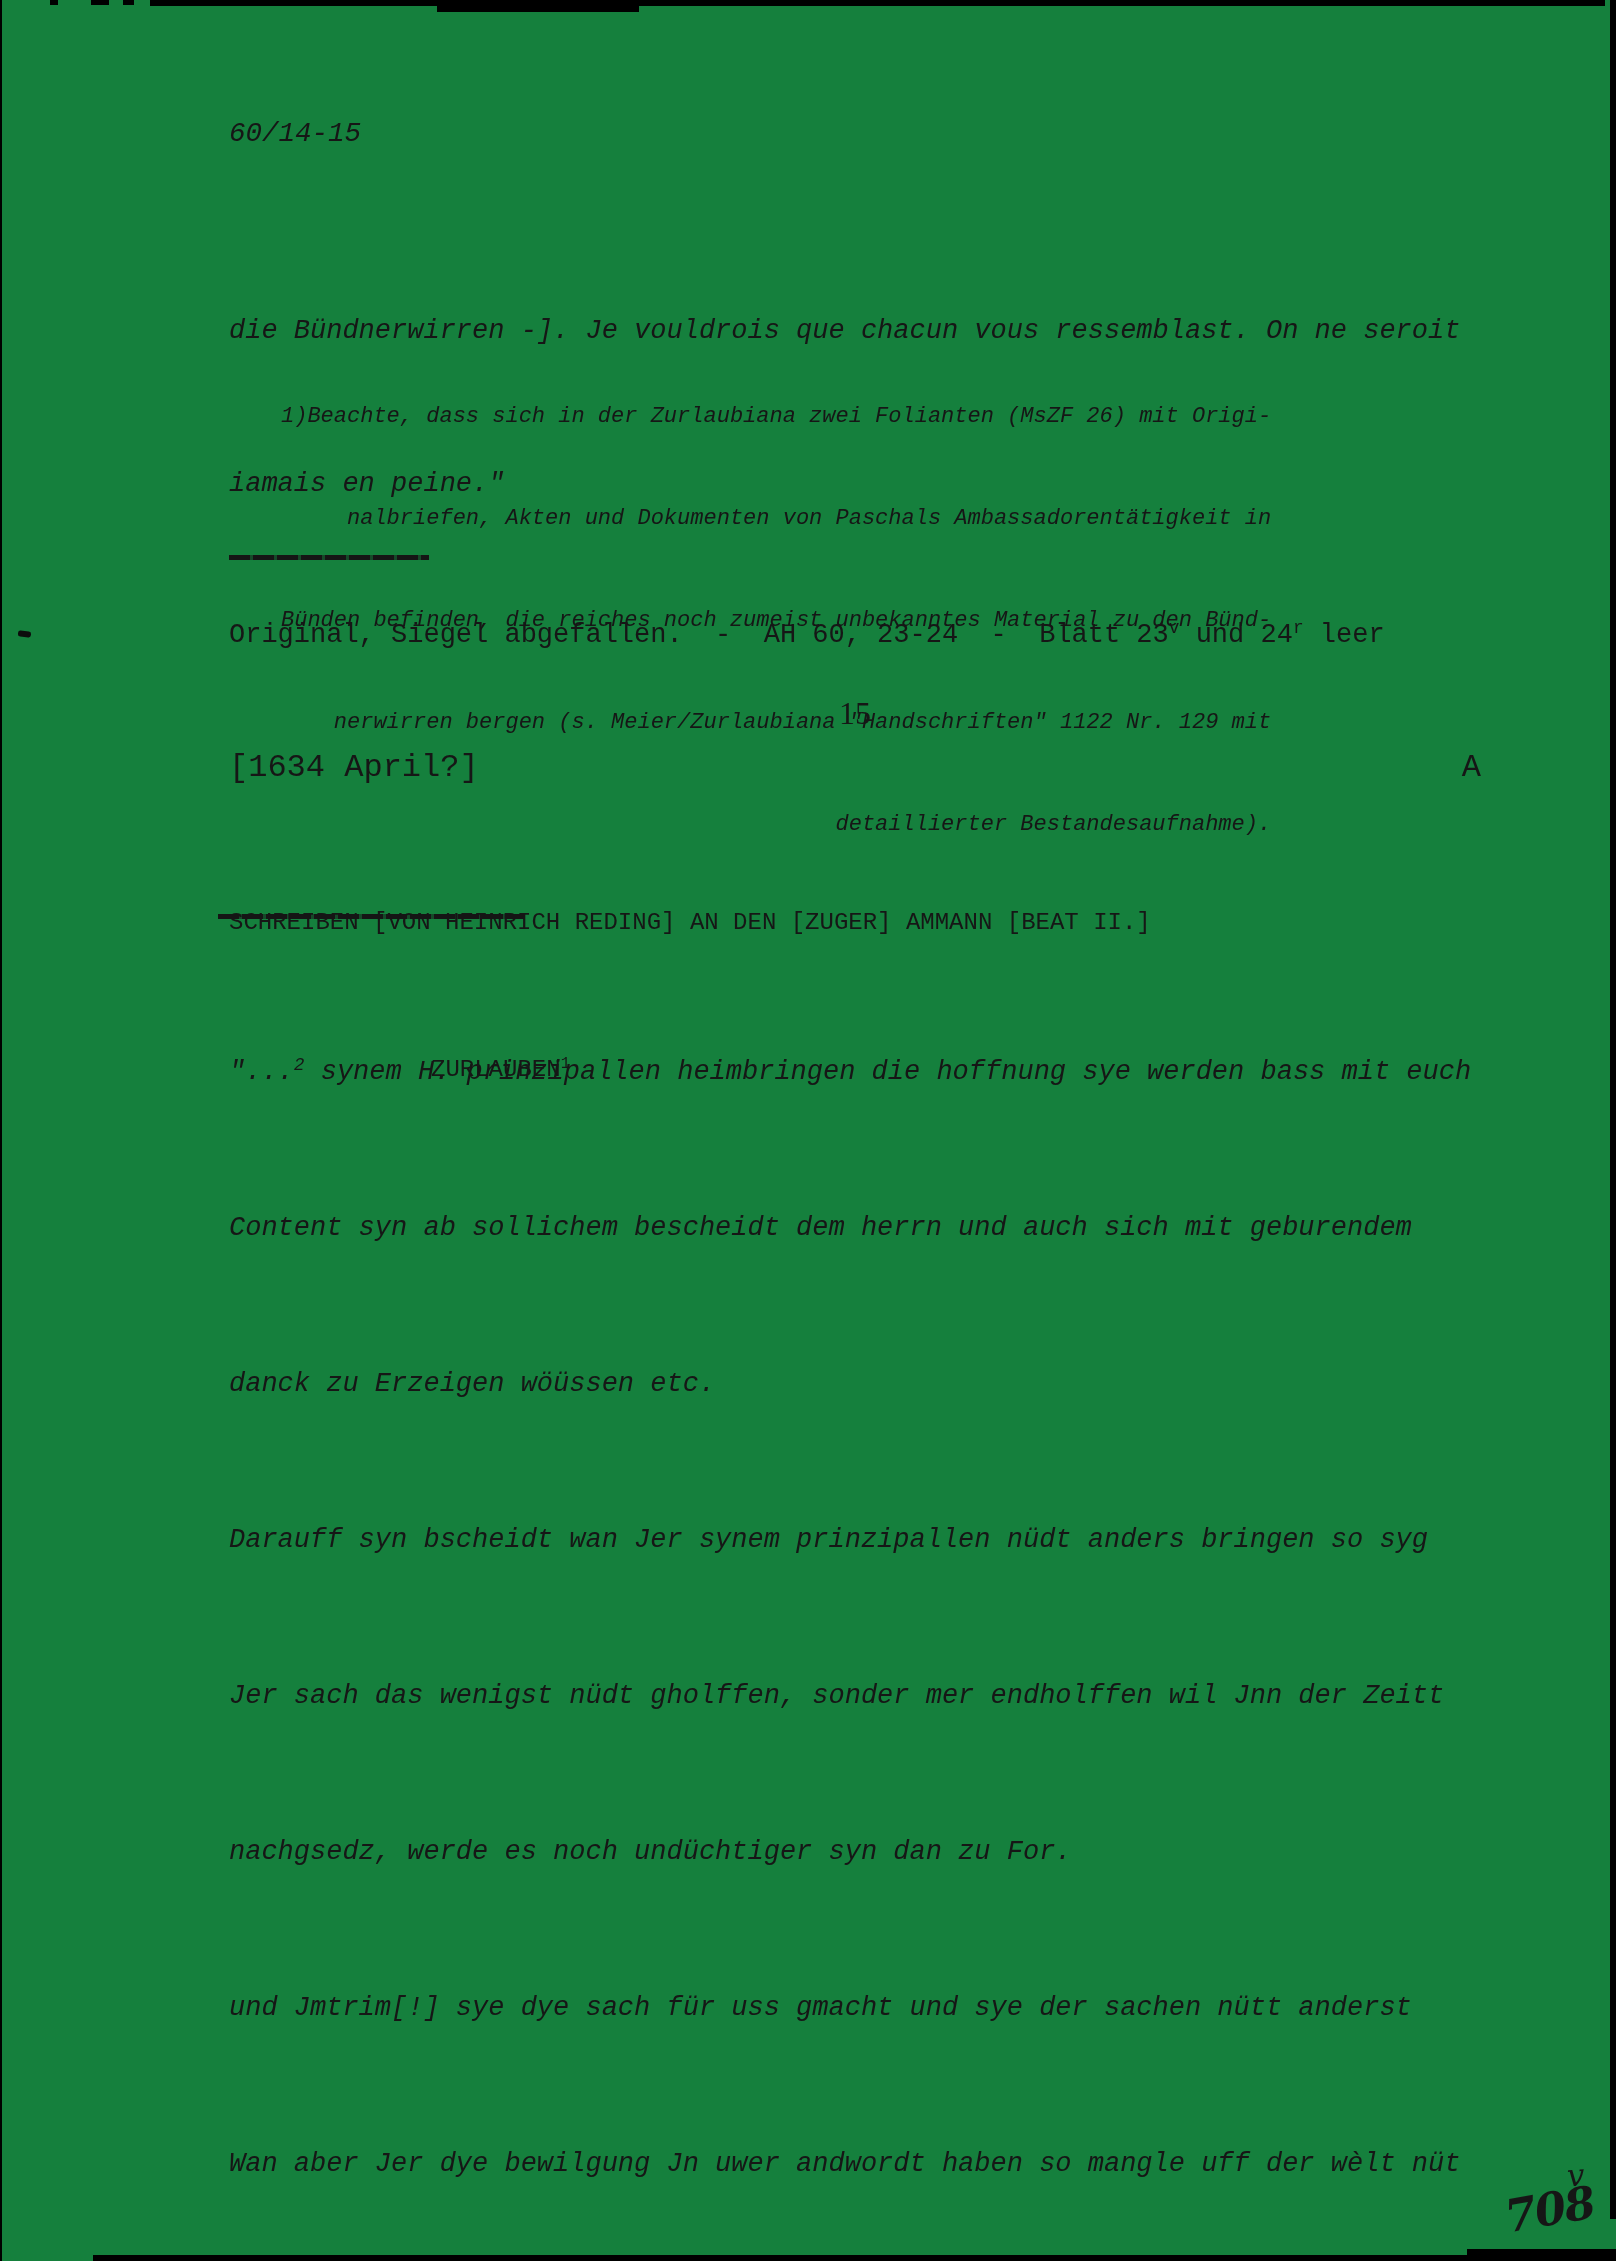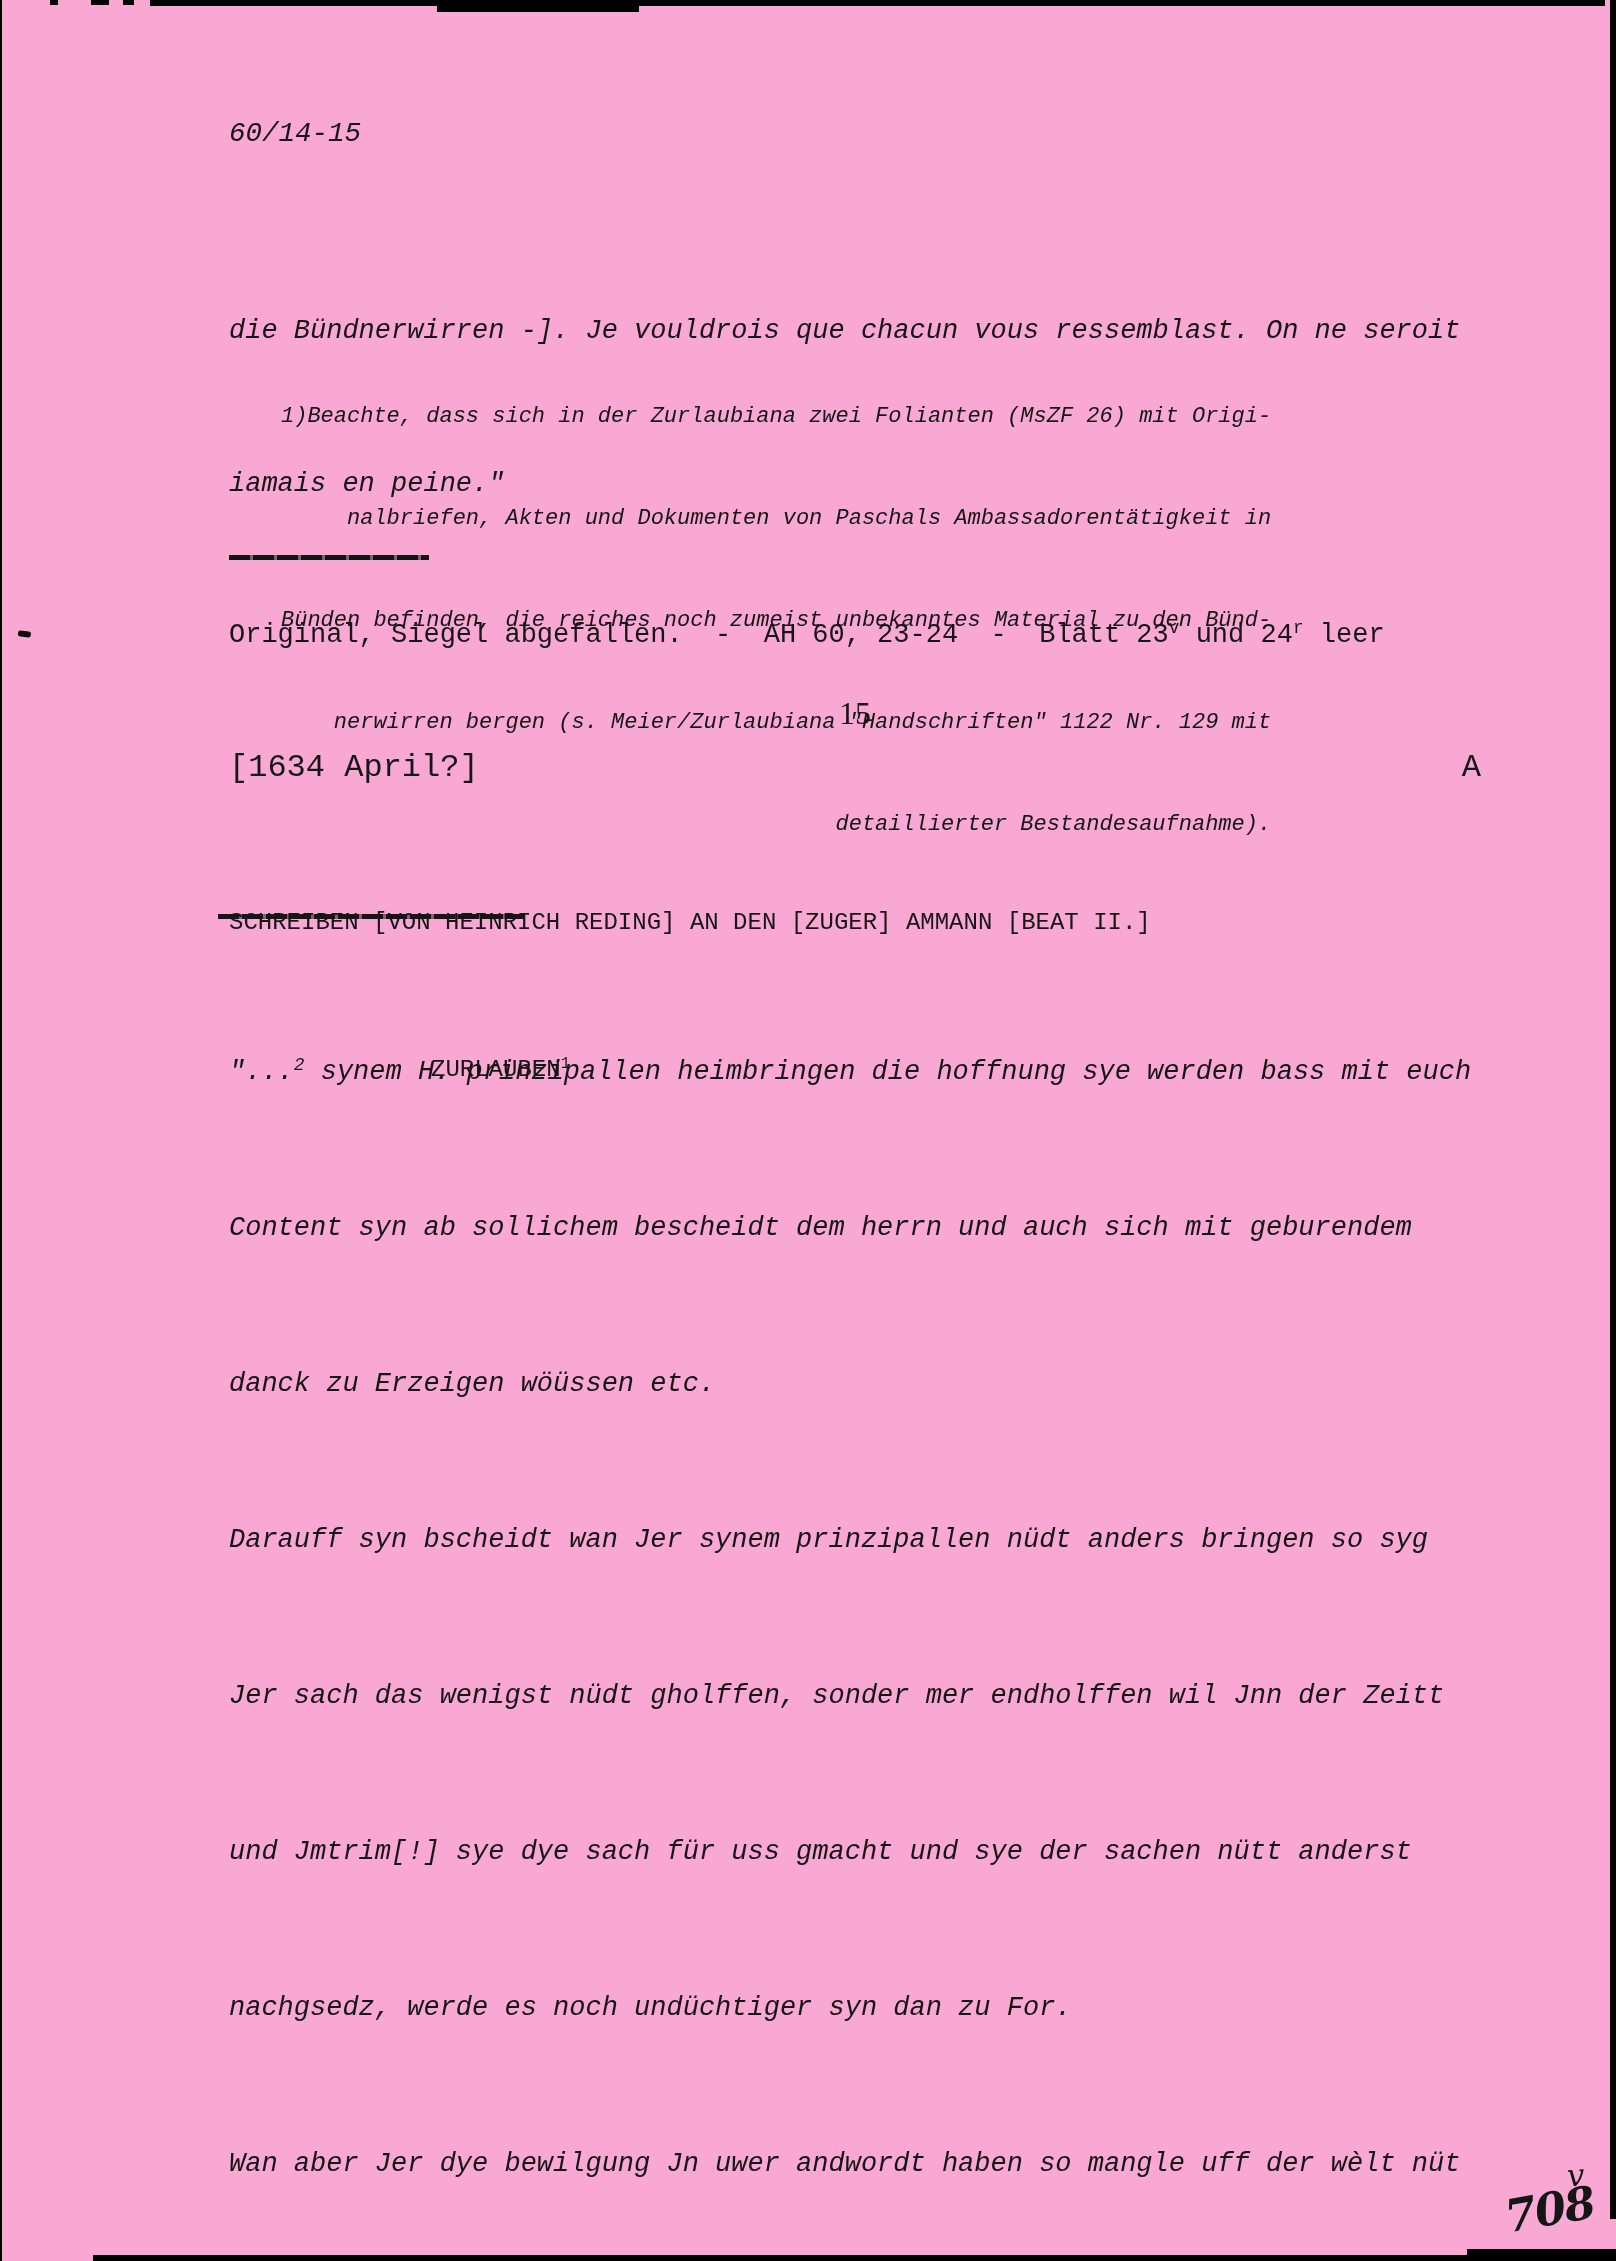--- a/index.html
+++ b/index.html
@@ -4,21 +4,21 @@
 <style>
   html,body{margin:0;padding:0;}
   body{
     width:1617px;height:2261px;
     background:#ffffff;
     position:relative;
     font-family:"Liberation Mono","DejaVu Sans Mono",monospace;
     color:#161616;
     overflow:hidden;
   }
-  .page{position:absolute;inset:0;background:#f9a8d4;overflow:hidden;}
+  .page{position:absolute;inset:0;background:#15803d;overflow:hidden;}
 
   
   .edge{position:absolute;background:#000;}
   .edge-top-strip{left:150px;top:0;width:1455px;height:5.7px;}
   .edge-top-blob{left:437px;top:0;width:202px;height:12px;}
   .edge-top-tick1{left:50px;top:0;width:8px;height:4.9px;}
   .edge-top-tick2{left:91px;top:0;width:18px;height:4.9px;}
   .edge-top-tick3{left:123px;top:0;width:11.3px;height:4.9px;}
   .edge-left{left:0;top:0;width:2.4px;height:2261px;}
   .edge-right{left:1610px;top:0;width:7.3px;height:2219px;}
@@ -103,22 +103,22 @@
   </div>
 
   <div class="rule rule2"></div>
 
   <div class="t letter-body">
     <div class="b-line"><span>"...</span><span class="sup">2</span><span> synem H. prinzipallen heimbringen die hoffnung sye werden bass mit euch</span></div>
     <div class="b-line">Content syn ab sollichem bescheidt dem herrn und auch sich mit geburendem</div>
     <div class="b-line">danck zu Erzeigen wöüssen etc.</div>
     <div class="b-line">Darauff syn bscheidt wan Jer synem prinzipallen nüdt anders bringen so syg</div>
     <div class="b-line">Jer sach das wenigst nüdt gholffen, sonder mer endholffen wil Jnn der Zeitt</div>
+    <div class="b-line">nachgsedz, werde es noch undüchtiger syn dan zu For.</div>
     <div class="b-line">und Jmtrim[!] sye dye sach für uss gmacht und sye der sachen nütt anderst</div>
-    <div class="b-line">nachgsedz, werde es noch undüchtiger syn dan zu For.</div>
     <div class="b-line">Wan aber Jer dye bewilgung Jn uwer andwordt haben so mangle uff der wèlt nüt</div>
     
     
     
     
     
     
     
     
     

